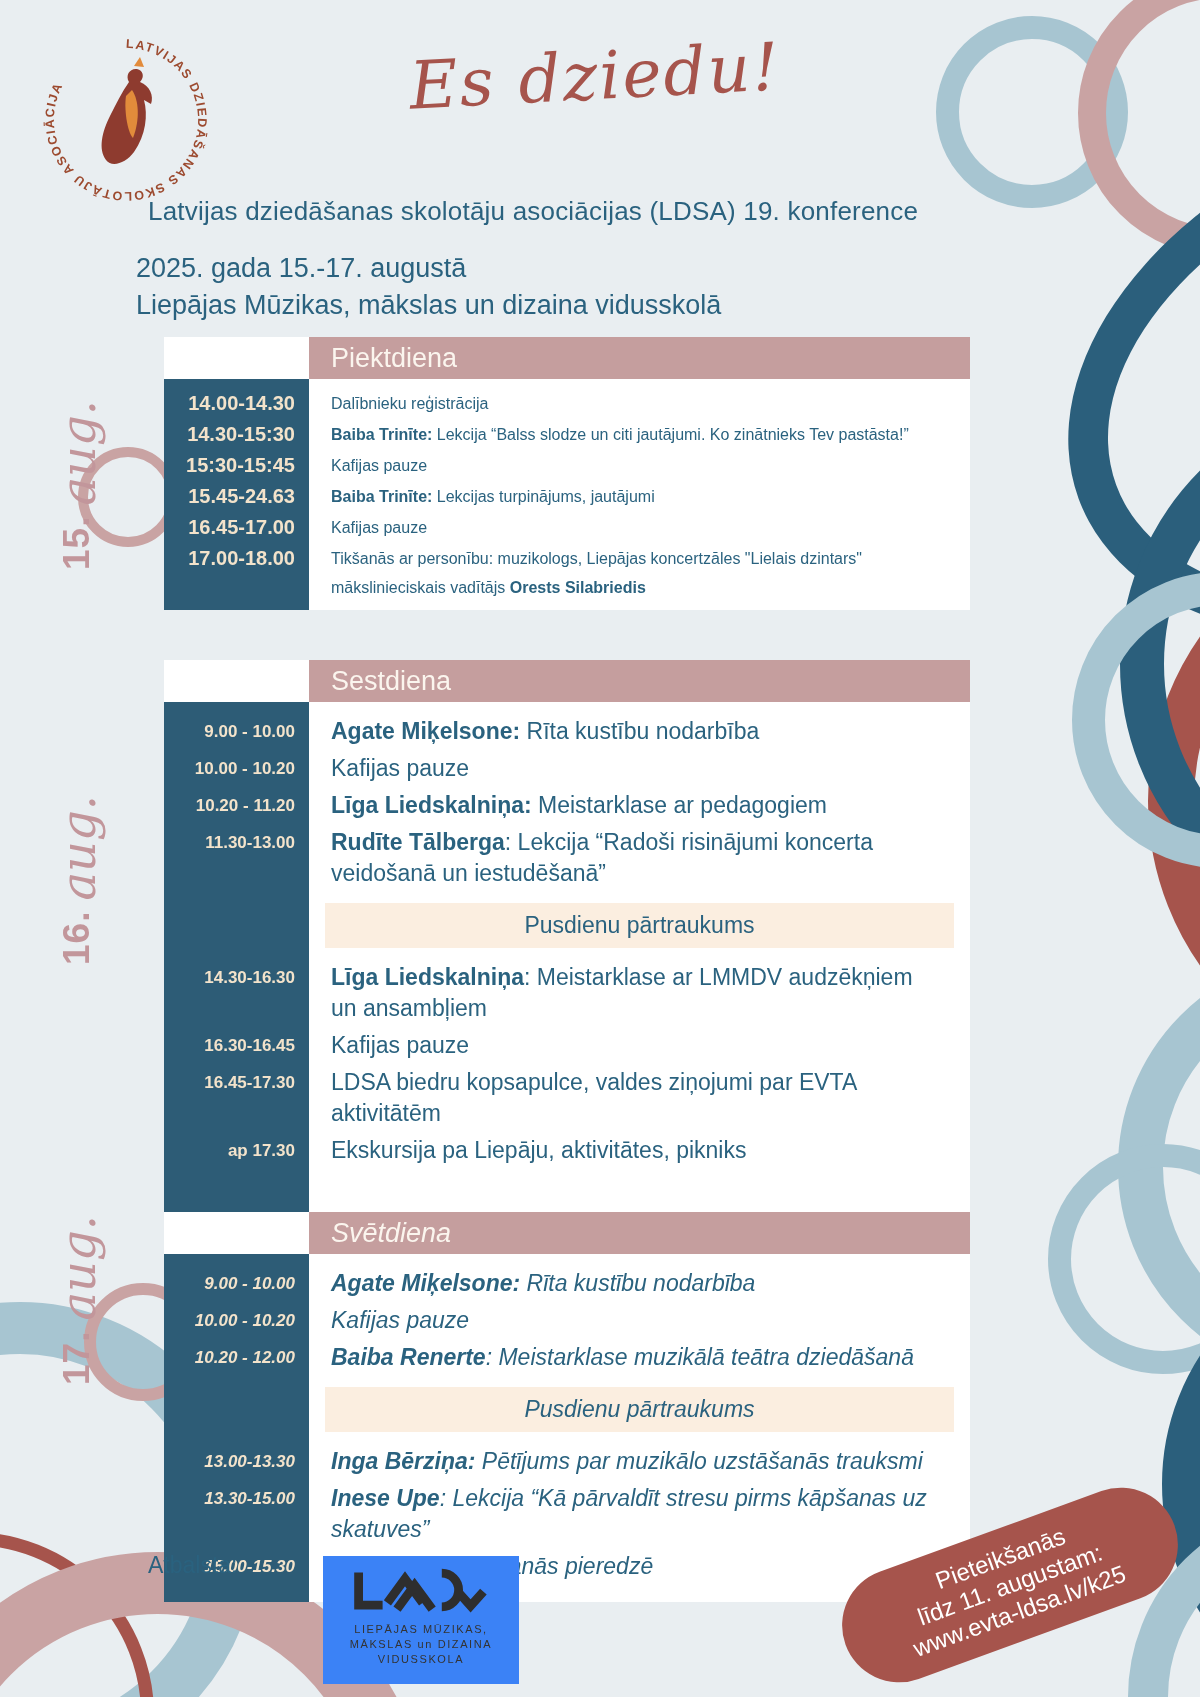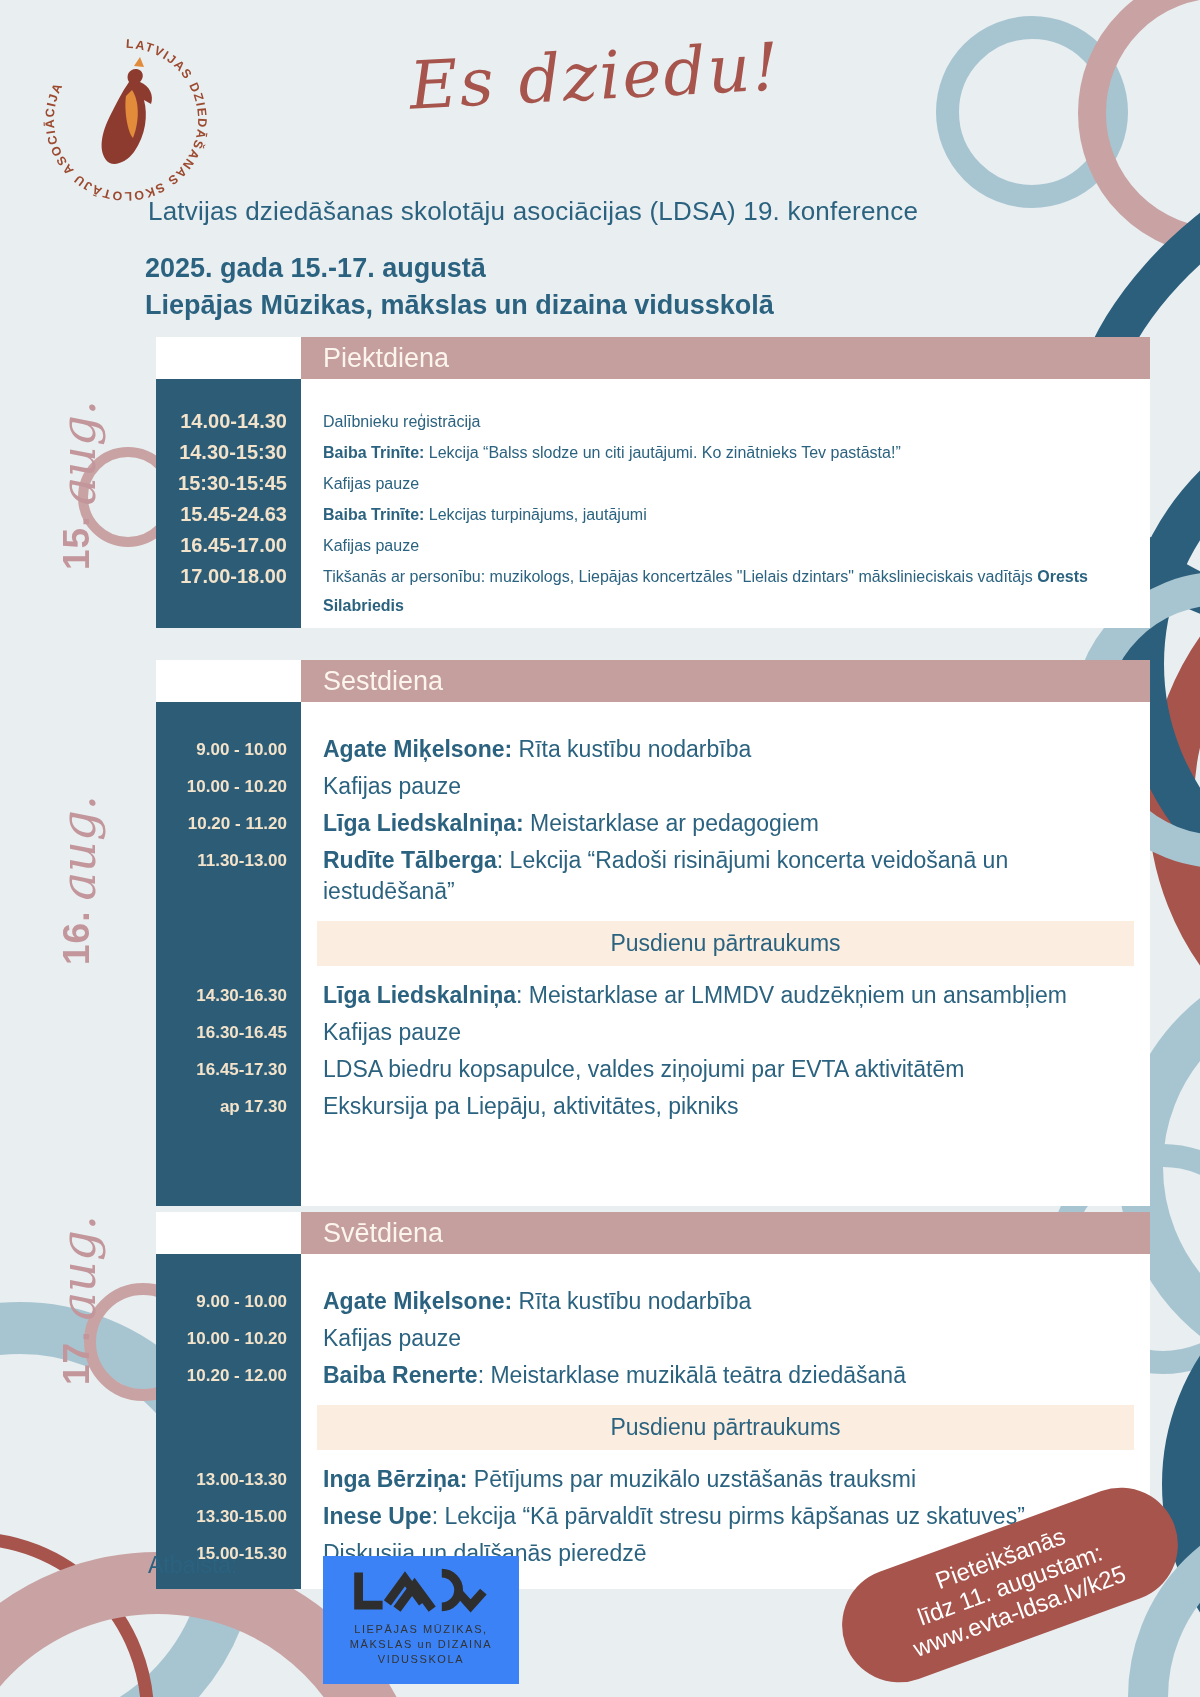--- a/index.html
+++ b/index.html
@@ -8,32 +8,32 @@
 
   
   .ring{position:absolute;border-radius:50%;z-index:0;}
 
   
   .logo{position:absolute;left:26px;top:20px;z-index:1;}
   .script-title{position:absolute;left:360px;top:38px;width:470px;z-index:1;
     font-family:"DejaVu Serif","Liberation Serif",serif;font-style:italic;
     font-size:66px;color:var(--c-red);text-align:center;transform:rotate(-3deg);letter-spacing:2px;}
   .title{position:absolute;left:148px;top:196px;z-index:1;font-size:26px;color:var(--c-text);letter-spacing:.2px;}
-  .dates{position:absolute;left:145px;top:250px;z-index:1;font-size:27px;font-weight:700;
+  .dates{position:absolute;left:136px;top:250px;z-index:1;font-size:27px;font-weight:400;
     color:var(--c-text);line-height:37px;}
 
   
-  .day-block{position:absolute;left:156px;width:994px;z-index:1;}
-  #day1{top:337px;} #day2{top:660px;} #day3{top:1212px;}
+  .day-block{position:absolute;left:164px;width:806px;z-index:1;}
+  #day1{top:337px;} #day2{top:660px;} #day3{top:1212px;font-style:italic;}
   .day-header{display:flex;height:42px;}
   .day-header .corner{width:145px;background:#fff;}
   .day-header .bar{flex:1;background:var(--c-mauve);color:var(--c-header-text);
     font-size:27px;line-height:42px;padding-left:22px;}
   .day-body{background:linear-gradient(90deg,var(--c-teal) 0,var(--c-teal) 145px,#fff 145px);
-    padding-top:26px;}
+    padding-top:8px;}
   #day1 .day-body{padding-bottom:6px;} #day2 .day-body{padding-bottom:78px;} #day3 .day-body{padding-bottom:14px;}
   .s-row{display:flex;align-items:flex-start;}
   .s-time{width:145px;box-sizing:border-box;text-align:right;padding:0 14px 0 0;
     color:var(--c-cream);font-weight:700;white-space:nowrap;}
   .s-text{flex:1;padding:0 30px 0 22px;color:var(--c-text);}
   #day1 .s-row{margin:2px 0;} #day1 .s-time{font-size:20px;line-height:29px;} #day1 .s-text{font-size:16px;line-height:29px;}
   #day2 .s-row,#day3 .s-row{margin:6px 0;}
   #day2 .s-time,#day3 .s-time{font-size:17px;line-height:31px;}
   #day2 .s-text,#day3 .s-text{font-size:23px;line-height:31px;}
   .lunch{flex:1;margin:8px 16px;background:var(--c-lunch);color:var(--c-text);

